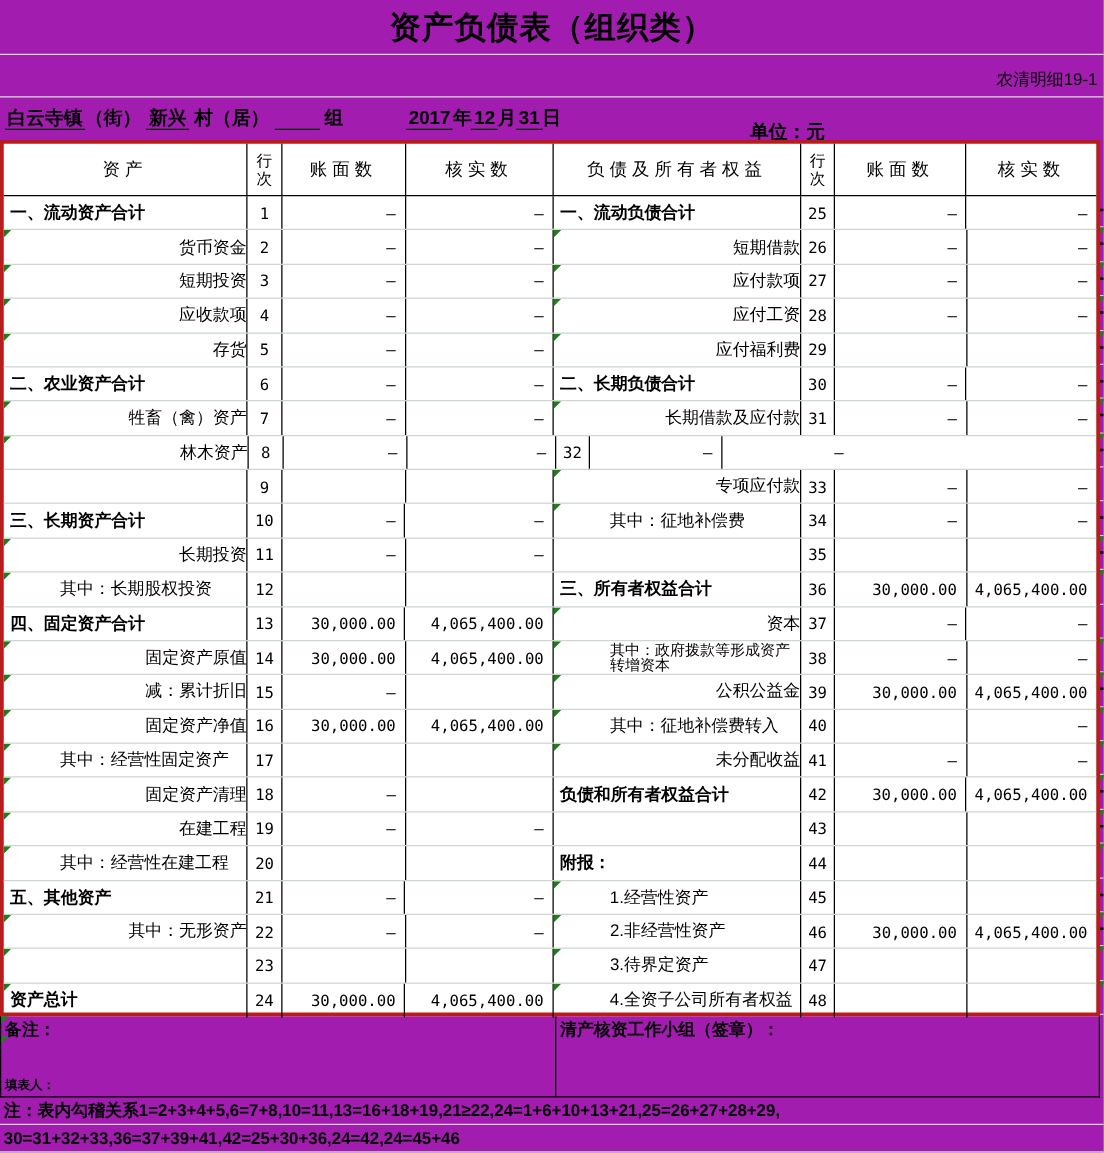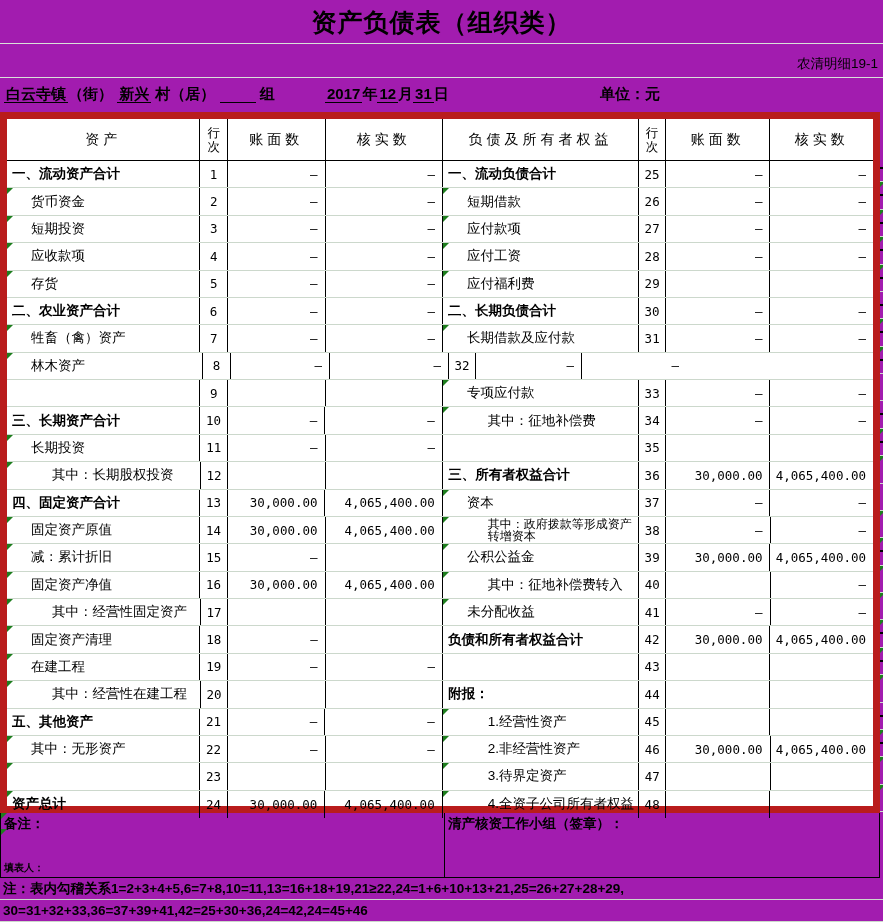--- a/index.html
+++ b/index.html
@@ -9,39 +9,39 @@
   
   .title-row { position:absolute; left:0; top:0; width:883px; height:44px;
     border-bottom:1px solid #d9e1d9; text-align:center; line-height:44px;
     font-size:25px; font-weight:bold; letter-spacing:1px; }
   .code-row { position:absolute; left:0; top:44px; width:883px; height:34px;
     border-bottom:1px solid #d9e1d9; }
   .code-row span { position:absolute; right:5px; bottom:4px; font-size:13.5px; }
   .filer-row { position:absolute; left:0; top:78px; width:883px; height:34px; font-size:15px; font-weight:bold; }
   .filer-left { position:absolute; left:4px; top:7px; }
   .filer-date { position:absolute; left:325px; top:7px; }
-  .filer-unit { position:absolute; left:600px; top:7px; }
+  .filer-unit { position:absolute; left:600px; top:18px; }
   .u { border-bottom:1px solid #000; padding:0 2px; }
   .blankline { display:inline-block; width:36px; border-bottom:1px solid #000; vertical-align:baseline; }
 
   
   .tbl { position:absolute; left:0; top:112px; width:880px; height:701px;
-    border:7px solid #b91c1c; background:#fff; }
+    border:3px solid #b91c1c; background:#fff; }
   .trow { display:flex; height:27.375px; border-bottom:1px solid #ccd8cc; }
   .trow.hdr { height:42px; border-bottom:1px solid #000; }
   .trow.last { border-bottom:none; }
   .cell { position:relative; border-right:1px solid #000; overflow:hidden;
     display:flex; align-items:center; font-size:13.5px; }
   .c-label{ width:196px; } .c-no{ width:28px; } .c-book{ width:99px; } .c-ver{ width:119px; }
   .c-rlabel{ width:199px; } .c-rno{ width:27px; } .c-rbook{ width:106px; } .c-rver{ width:104px; border-right:none; }
   .hdr .cell { justify-content:center; letter-spacing:4px; font-size:14px; }
   .hdr .hc-line { letter-spacing:0; font-size:12.5px; line-height:14px; text-align:center; white-space:pre-line; }
   .lab span.txt { white-space:nowrap; }
   .b { font-weight:bold; }
-  .ind0 { padding-left:5px; } .ind1 { padding-left:24px; } .ind2 { padding-left:45px; }
+  .ind0 { padding-left:5px; } .ind1 { padding-left:44px;justify-content:flex-end; } .ind2 { padding-left:45px; }
   .wrap span.txt { white-space:normal; font-size:12px; line-height:12.5px; }
   .num { justify-content:center; font-family:"DejaVu Sans Mono", monospace; font-size:12.5px; }
   .val { justify-content:flex-end; padding-right:7px; font-family:"DejaVu Sans Mono", monospace; font-size:12.5px; }
   .tri { position:absolute; top:0; left:0; width:0; height:0;
     border-top:6px solid #1e7e1e; border-right:6px solid transparent; }
 
   
   .sliver { position:absolute; left:880px; top:112px; width:3px; height:701px; overflow:hidden; }
   .sliver .sline { position:absolute; left:0; width:3px; height:1px; background:#ccd8cc; }
   .sliver .stri { position:absolute; left:0; width:0; height:0;

